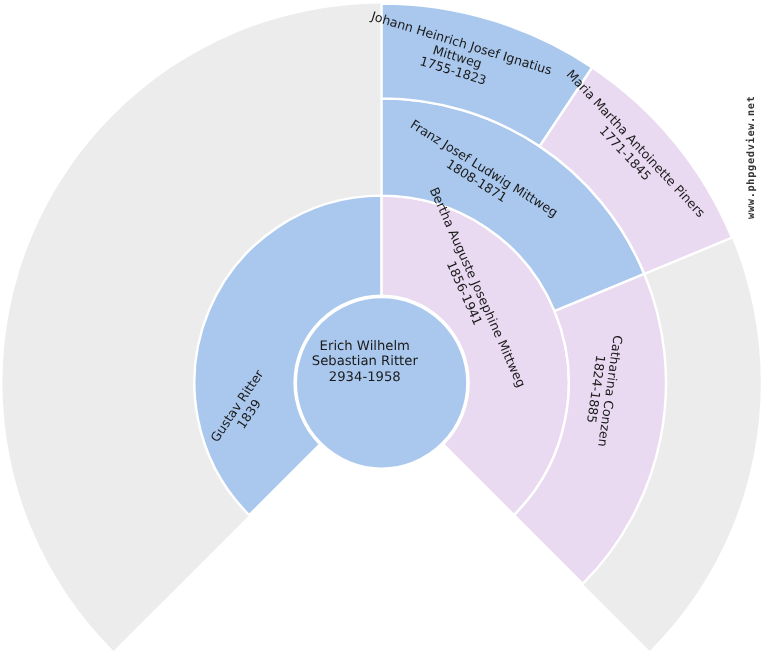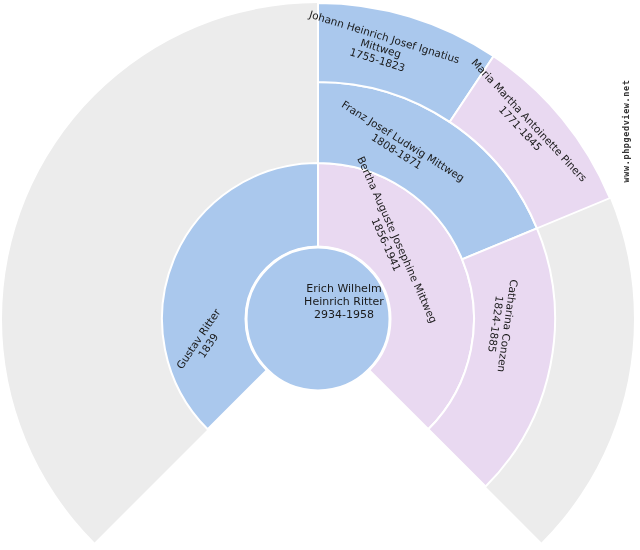--- a/index.html
+++ b/index.html
@@ -1,21 +1,21 @@
 <!DOCTYPE html>
 <html><head>
 <meta charset="utf-8">
 <style>
   html,body{margin:0;padding:0;background:#ffffff;}
   .stage{position:relative;width:640px;height:550px;overflow:hidden;background:#ffffff;
          font-family:"DejaVu Sans",sans-serif;}
   #fan{position:absolute;left:0;top:0;}
   .person-label{position:absolute;text-align:center;white-space:nowrap;color:#1a1a1a;
                 font:10.5px/12px "DejaVu Sans",sans-serif;transform-origin:50% 50%;}
-  .person-label.center-label{font:11px/13px "DejaVu Sans",sans-serif;margin-left:40px;}
+  .person-label.center-label{font:11px/13px "DejaVu Sans",sans-serif;}
   .lbl-line:empty{display:none;}
   .watermark{position:absolute;color:#333333;font:bold 8.5px "DejaVu Sans Mono",monospace;
              letter-spacing:0.6px;white-space:nowrap;transform-origin:50% 50%;}
 </style>
 </head>
 <body>
 
 <div class="stage">
 
   <svg id="fan" width="640" height="550" viewBox="0 0 640 550">
@@ -24,21 +24,21 @@
       <path d="M 428.31 429.31 A 156 156 0 0 0 318.00 163.00 L 318.00 247.00 A 72 72 0 0 1 368.91 369.91 Z" fill="#e9d9f1" stroke="#ffffff" stroke-width="2"></path>
       <path d="M 536.96 228.30 A 237 237 0 0 0 318.00 82.00 L 318.00 163.00 A 156 156 0 0 1 462.13 259.30 Z" fill="#aac8ed" stroke="#ffffff" stroke-width="2"></path>
       <path d="M 485.58 486.58 A 237 237 0 0 0 536.96 228.30 L 462.13 259.30 A 156 156 0 0 1 428.31 429.31 Z" fill="#e9d9f1" stroke="#ffffff" stroke-width="2"></path>
       <path d="M 493.56 56.26 A 316 316 0 0 0 318.00 3.00 L 318.00 82.00 A 237 237 0 0 1 449.67 121.94 Z" fill="#aac8ed" stroke="#ffffff" stroke-width="2"></path>
       <path d="M 609.95 198.07 A 316 316 0 0 0 493.56 56.26 L 449.67 121.94 A 237 237 0 0 1 536.96 228.30 Z" fill="#e9d9f1" stroke="#ffffff" stroke-width="2"></path>
       <circle cx="318" cy="319" r="72" fill="#aac8ed" stroke="#ffffff" stroke-width="3"></circle>
     </svg>
 
   <div class="person-label center-label" style="left:304px;top:301px;transform:translate(-50%,-50%) rotate(0deg);">
     <div class="lbl-line">Erich Wilhelm</div>
-    <div class="lbl-line">Heinrich Ritter</div>
+    <div class="lbl-line">Sebastian Ritter</div>
     <div class="lbl-line">2934-1958</div>
   </div>
 
   <div class="person-label" style="left:203px;top:342px;transform:translate(-50%,-50%) rotate(-56deg);">
     <div class="lbl-line">Gustav Ritter</div>
     <div class="lbl-line">1839</div>
   </div>
 
   <div class="person-label" style="left:392px;top:242px;transform:translate(-50%,-50%) rotate(66deg);">
     <div class="lbl-line">Bertha Auguste Josephine Mittweg</div>

